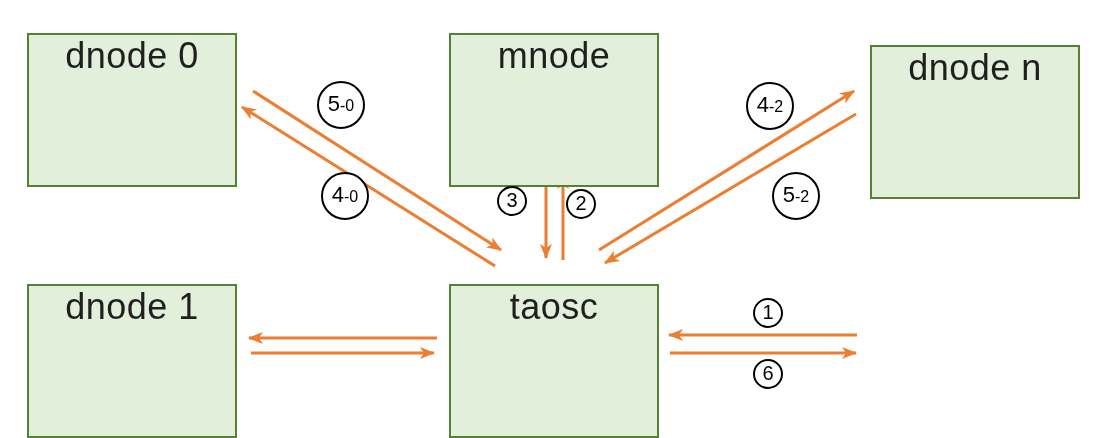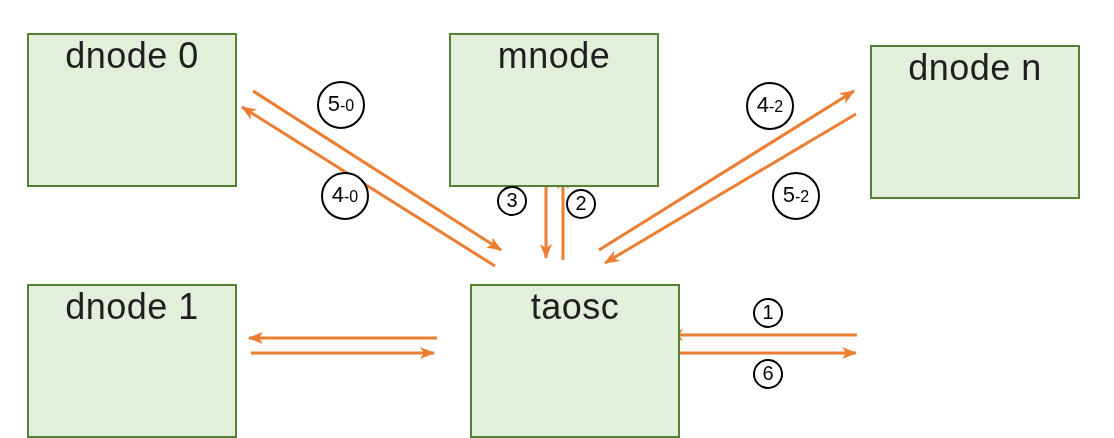--- a/index.html
+++ b/index.html
@@ -85,21 +85,21 @@
   </div>
   <div class="node" style="left:449px; top:33px;">
     <span class="node-label">mnode</span>
   </div>
   <div class="node" style="left:870px; top:17px;margin-top:28px;">
     <span class="node-label">dnode n</span>
   </div>
   <div class="node" style="left:27px; top:284px;">
     <span class="node-label">dnode 1</span>
   </div>
-  <div class="node" style="left:449px; top:284px;margin-left:21px;">
+  <div class="node" style="left:449px; top:284px;">
     <span class="node-label">taosc</span>
   </div>
 
   <div class="badge small" style="left:753px; top:298px;">
     <span class="num">1</span><span class="sub"></span>
   </div>
   <div class="badge small" style="left:753px; top:359px;">
     <span class="num">6</span><span class="sub"></span>
   </div>
   <div class="badge small" style="left:566px; top:189px;">

